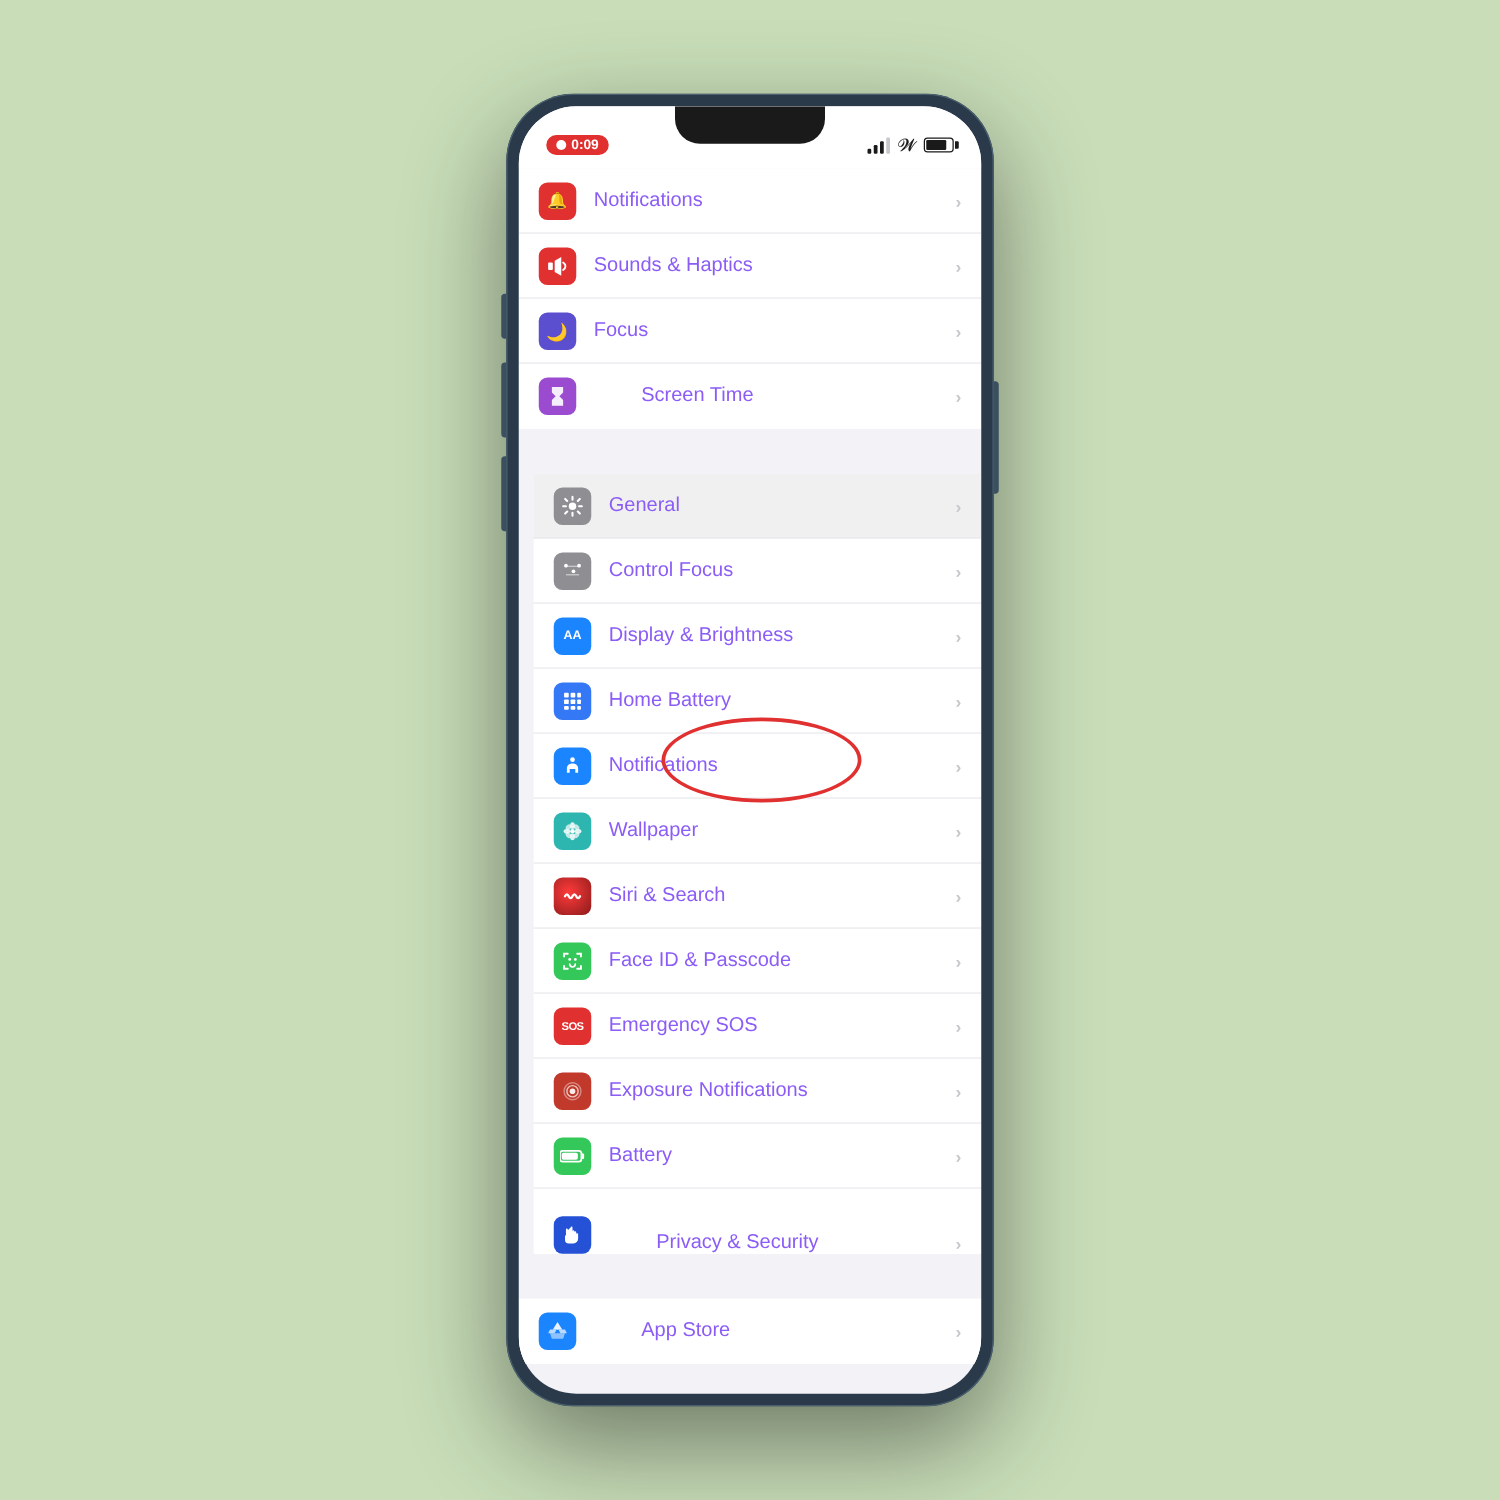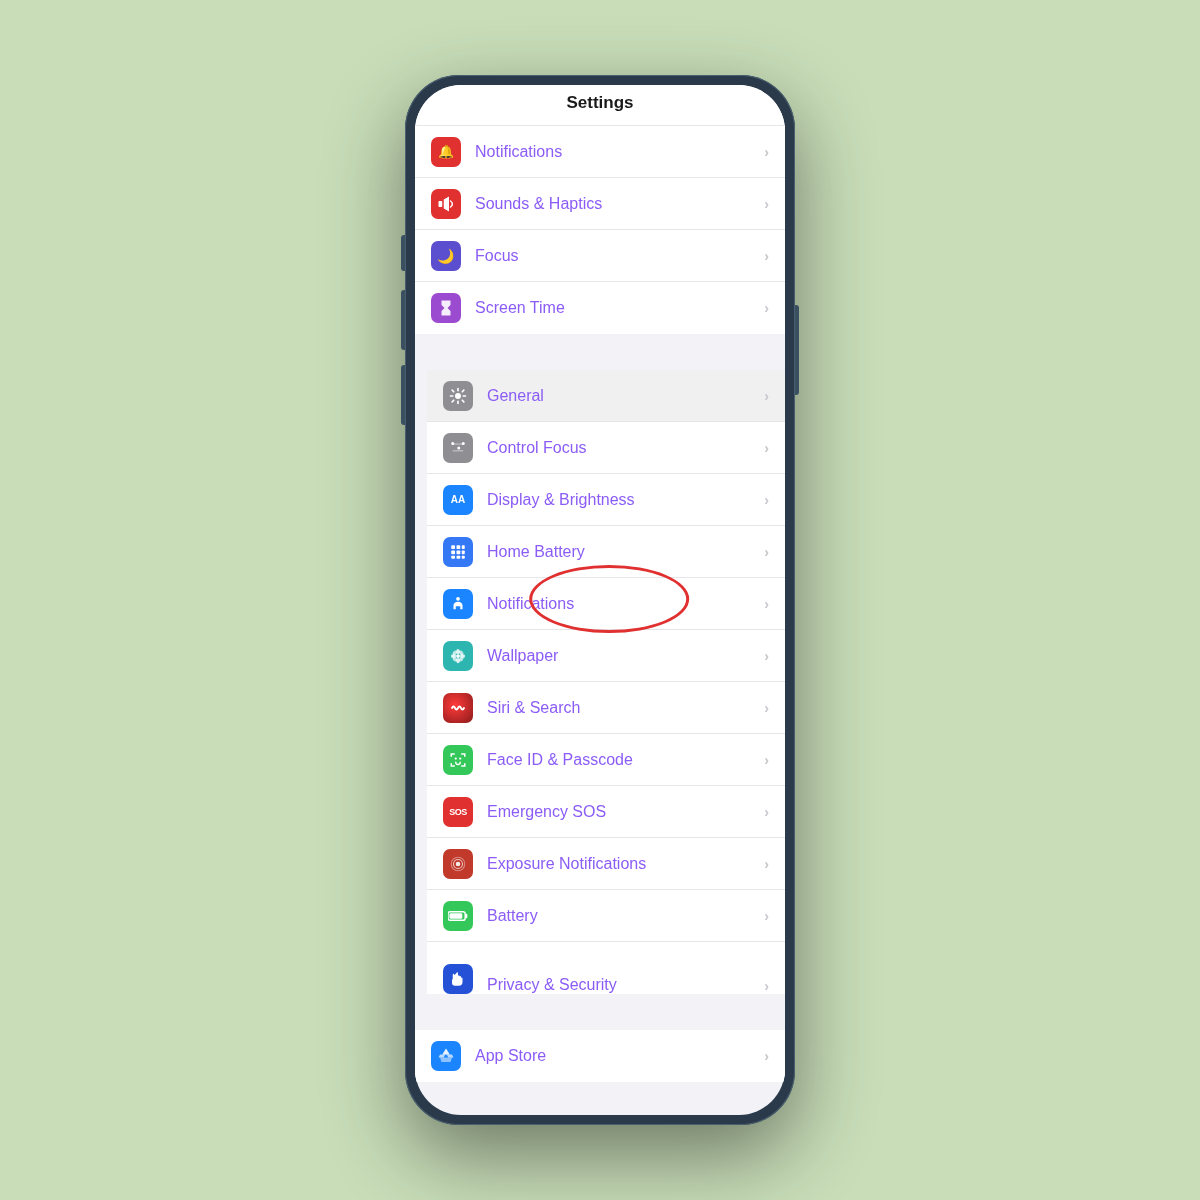--- a/index.html
+++ b/index.html
@@ -220,20 +220,21 @@
       padding: 0 16px;
       height: 52px;
       border-bottom: 1px solid #e5e5ea;
       position: relative;
       background: white;
       cursor: pointer;
     }
 
     .settings-item:last-child {
       border-bottom: none;
+      gap: 38px;
     }
 
     .settings-item.highlighted {
       background: #f0f0f0;
     }
 
     .item-icon {
       width: 30px;
       height: 30px;
       border-radius: 7px;
@@ -295,24 +296,42 @@
 
 <div class="phone-outer">
 
   <div class="btn-left-top"></div>
   <div class="btn-left-mid1"></div>
   <div class="btn-left-mid2"></div>
   <div class="btn-right"></div>
 
   <div class="phone-screen">
 
-
-    <div class="settings-header">
-      <span class="settings-title">Settings</span>
+    <div class="status-bar">
+      <div class="notch"></div>
+      <div class="status-left">
+        <div class="recording-indicator">
+          <div class="rec-dot"></div>
+          <span class="rec-time">0:09</span>
+        </div>
+      </div>
+      <div class="status-right">
+        <div class="signal-bars">
+          <div class="signal-bar" style="height:4px"></div>
+          <div class="signal-bar" style="height:7px"></div>
+          <div class="signal-bar" style="height:10px"></div>
+          <div class="signal-bar" style="height:13px; background:#c7c7cc"></div>
+        </div>
+        <span class="wifi-icon">𝓦</span>
+        <div class="battery-icon">
+          <div class="battery-fill"></div>
+        </div>
+      </div>
     </div>
+
 
     <div class="settings-scroll">
 
       <div class="settings-section">
         <div class="settings-list">
 
           <div class="settings-item">
             <div class="item-icon icon-red">
               <span style="font-size:13px;">🔔</span>
             </div>

